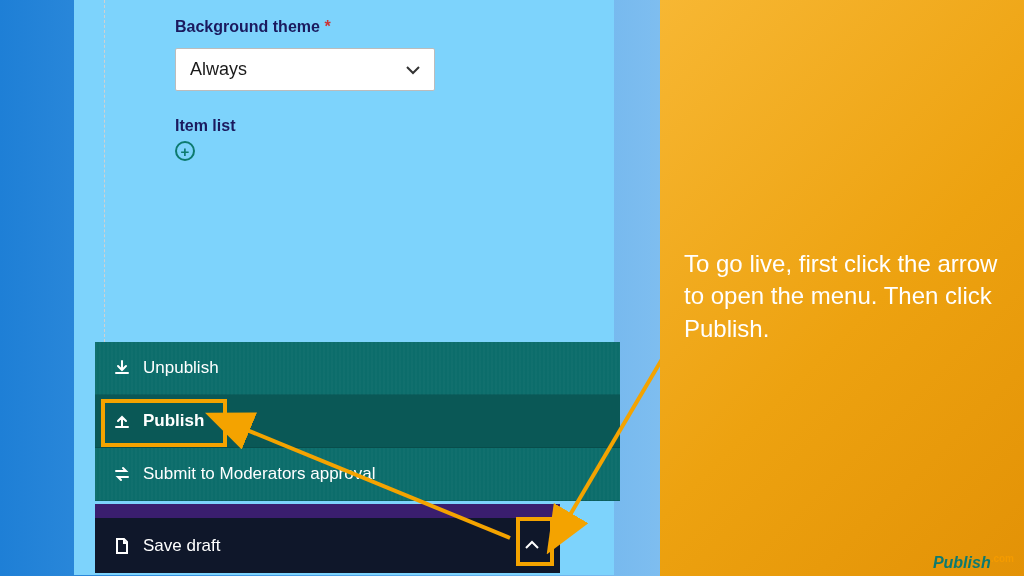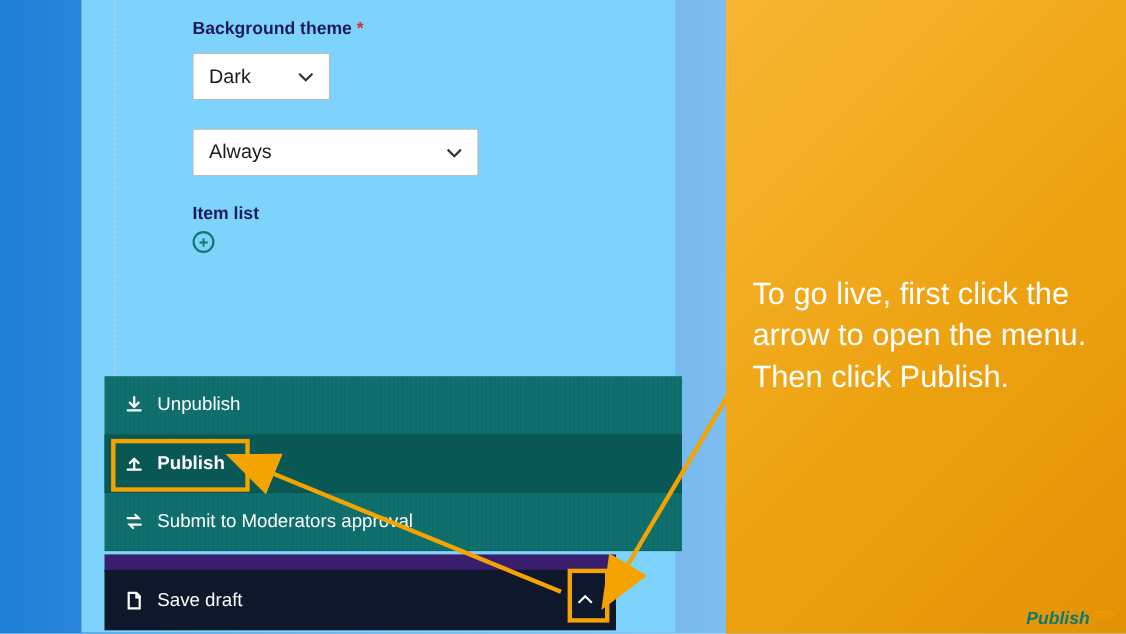--- a/index.html
+++ b/index.html
@@ -131,21 +131,21 @@
     width: 364px;
     height: 576px;
     background: linear-gradient(135deg, #f7b733 0%, #eda210 55%, #e39206 100%);
   }
   .instruction {
     position: absolute;
     top: 248px;
     left: 24px;
     right: 20px;
     color: #ffffff;
-    font-size: 28px;
+    font-size: 24px;
     font-weight: 300;
     line-height: 1.35;
   }
   .brand {
     position: absolute;
     right: 10px;
     bottom: 4px;
     color: #0d7a6f;
     font-weight: 700;
     font-size: 16px;
@@ -155,28 +155,20 @@
   svg.arrow { position: absolute; pointer-events: none; }
   .icon { display: inline-flex; width: 18px; height: 18px; }
 </style>
 </head>
 <body>
 
 <div class="screenshot">
   <div class="form-area">
     <div class="field-label">
       <span>Background theme</span> <span class="req">*</span>
-    </div>
-    <div class="select narrow">
-      <span>Dark</span>
-      <span class="chev">
-        <svg width="14" height="10" viewBox="0 0 14 10">
-            <path d="M1 2 L7 8 L13 2" stroke="#333" stroke-width="2" fill="none"></path>
-          </svg>
-      </span>
     </div>
 
     <div class="select wide">
       <span>Always</span>
       <span class="chev">
         <svg width="14" height="10" viewBox="0 0 14 10">
             <path d="M1 2 L7 8 L13 2" stroke="#333" stroke-width="2" fill="none"></path>
           </svg>
       </span>
     </div>

